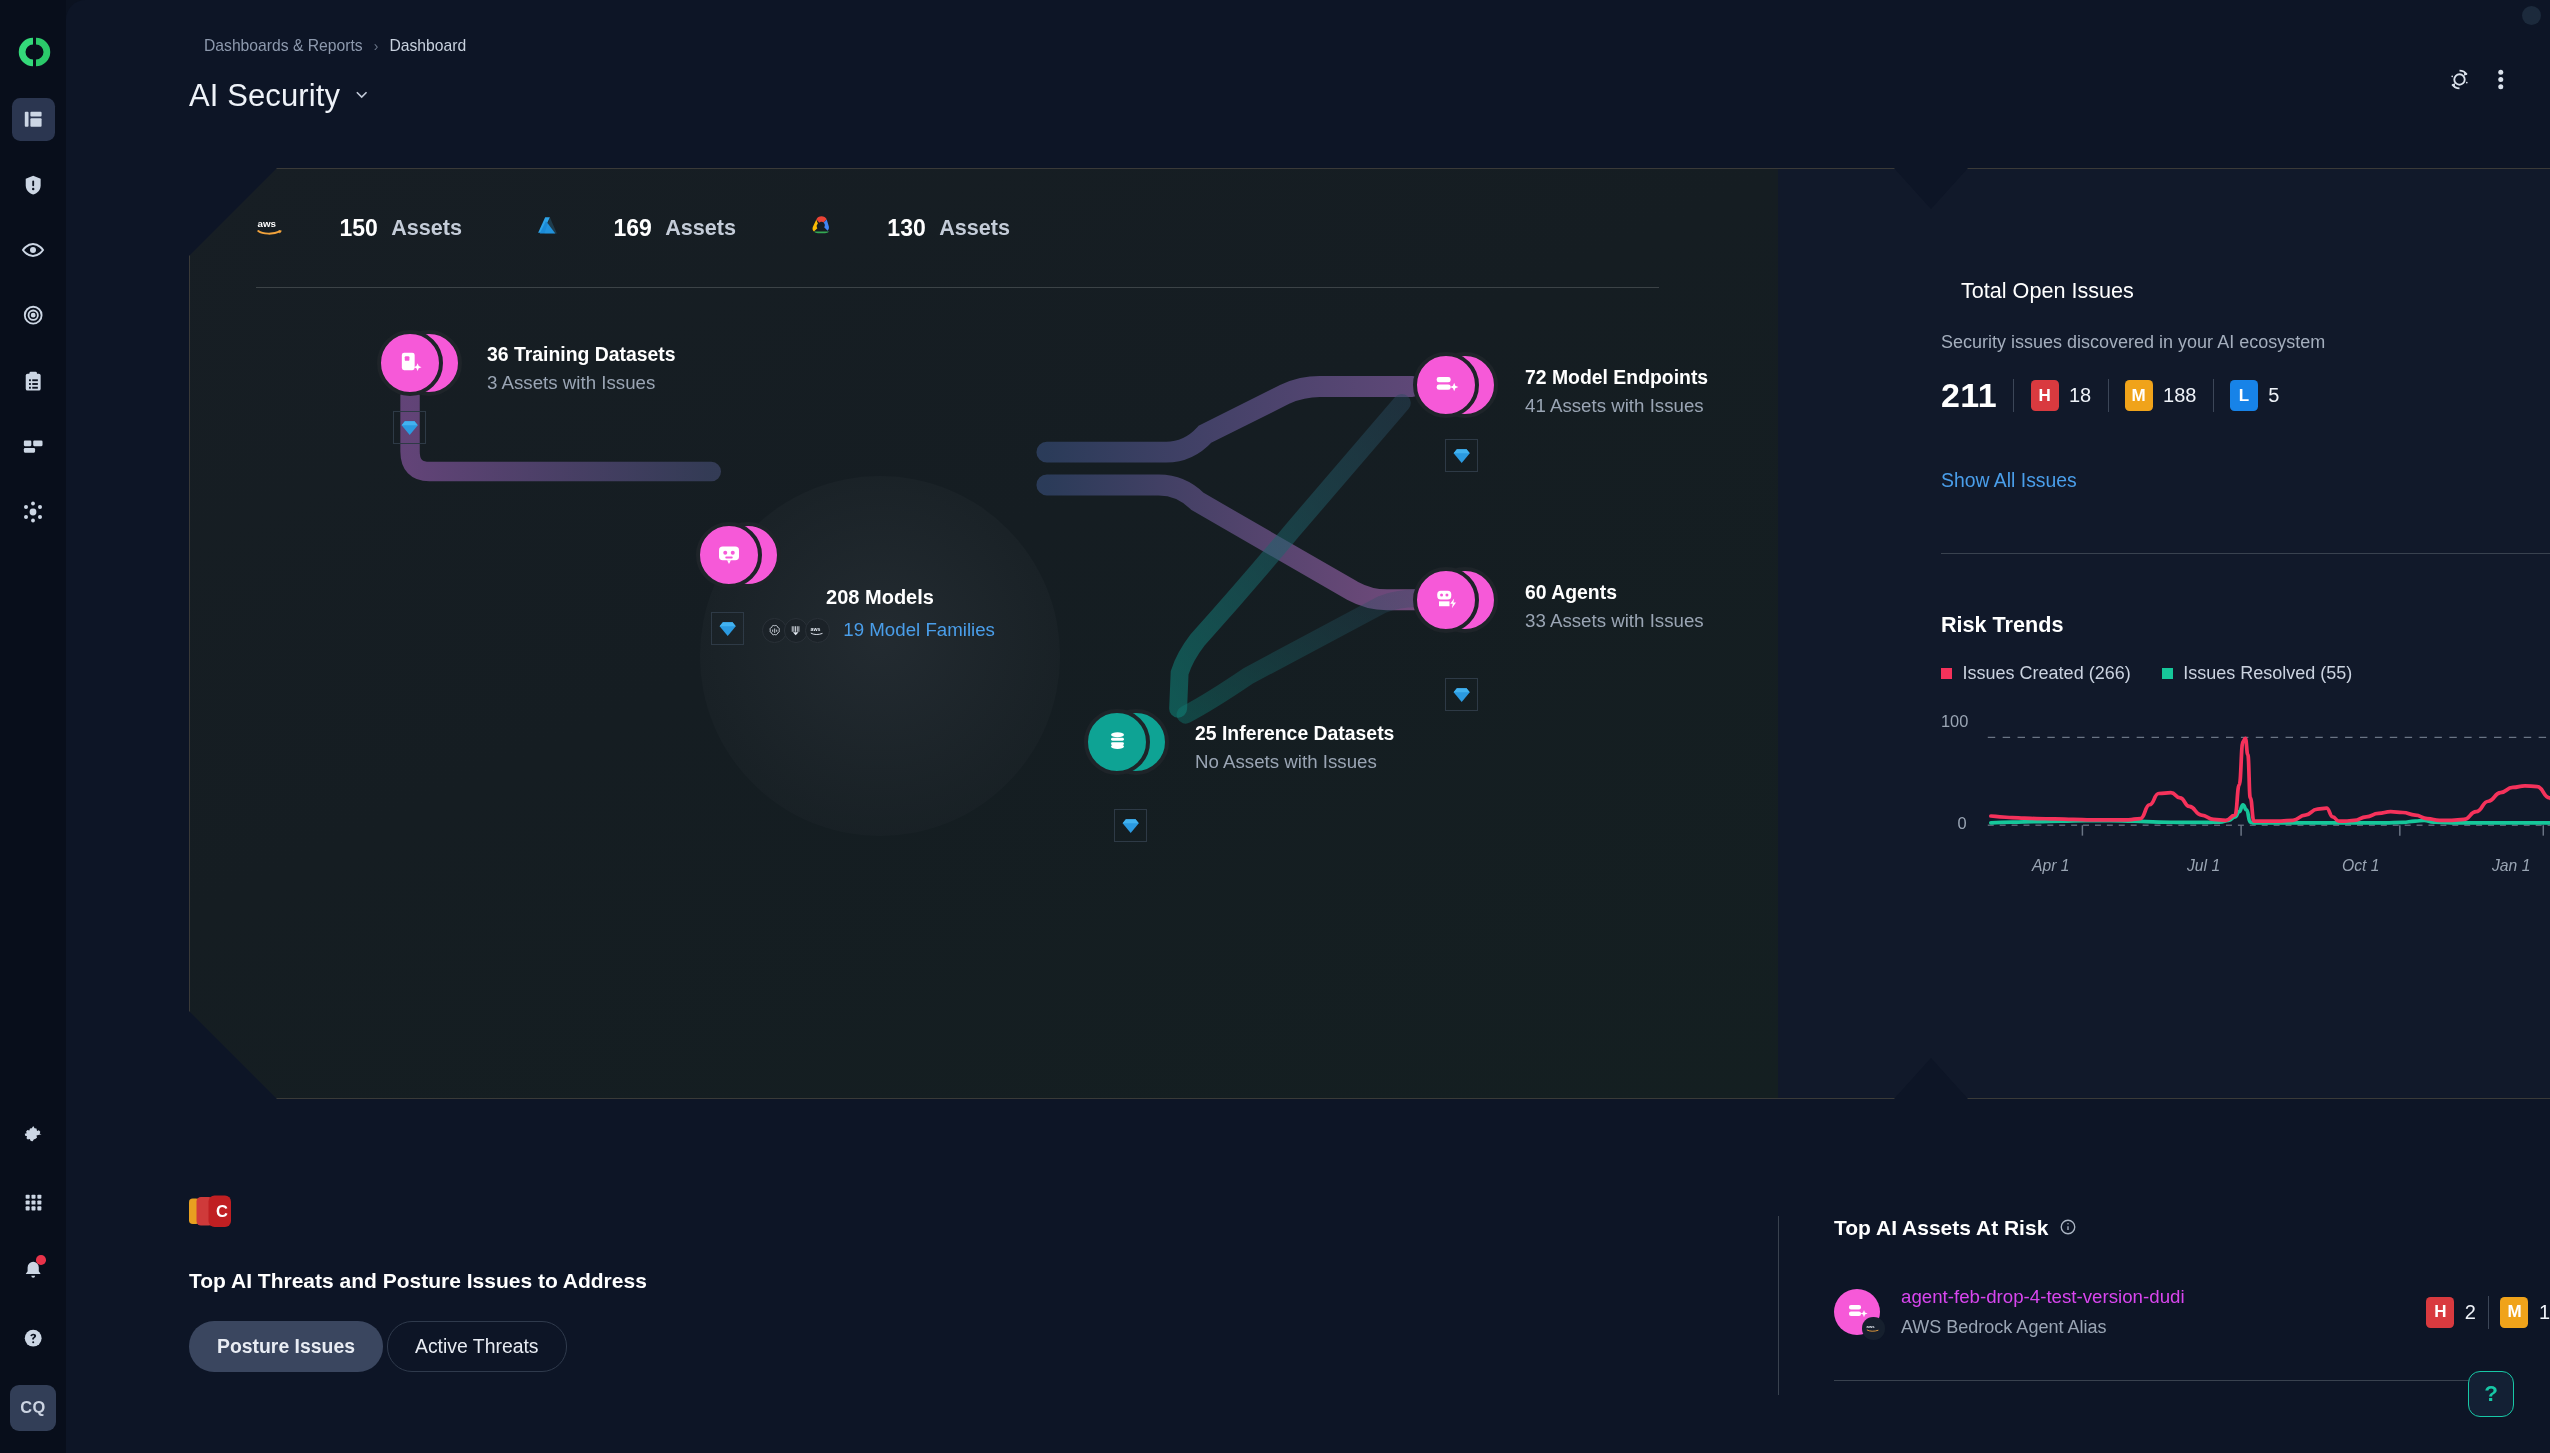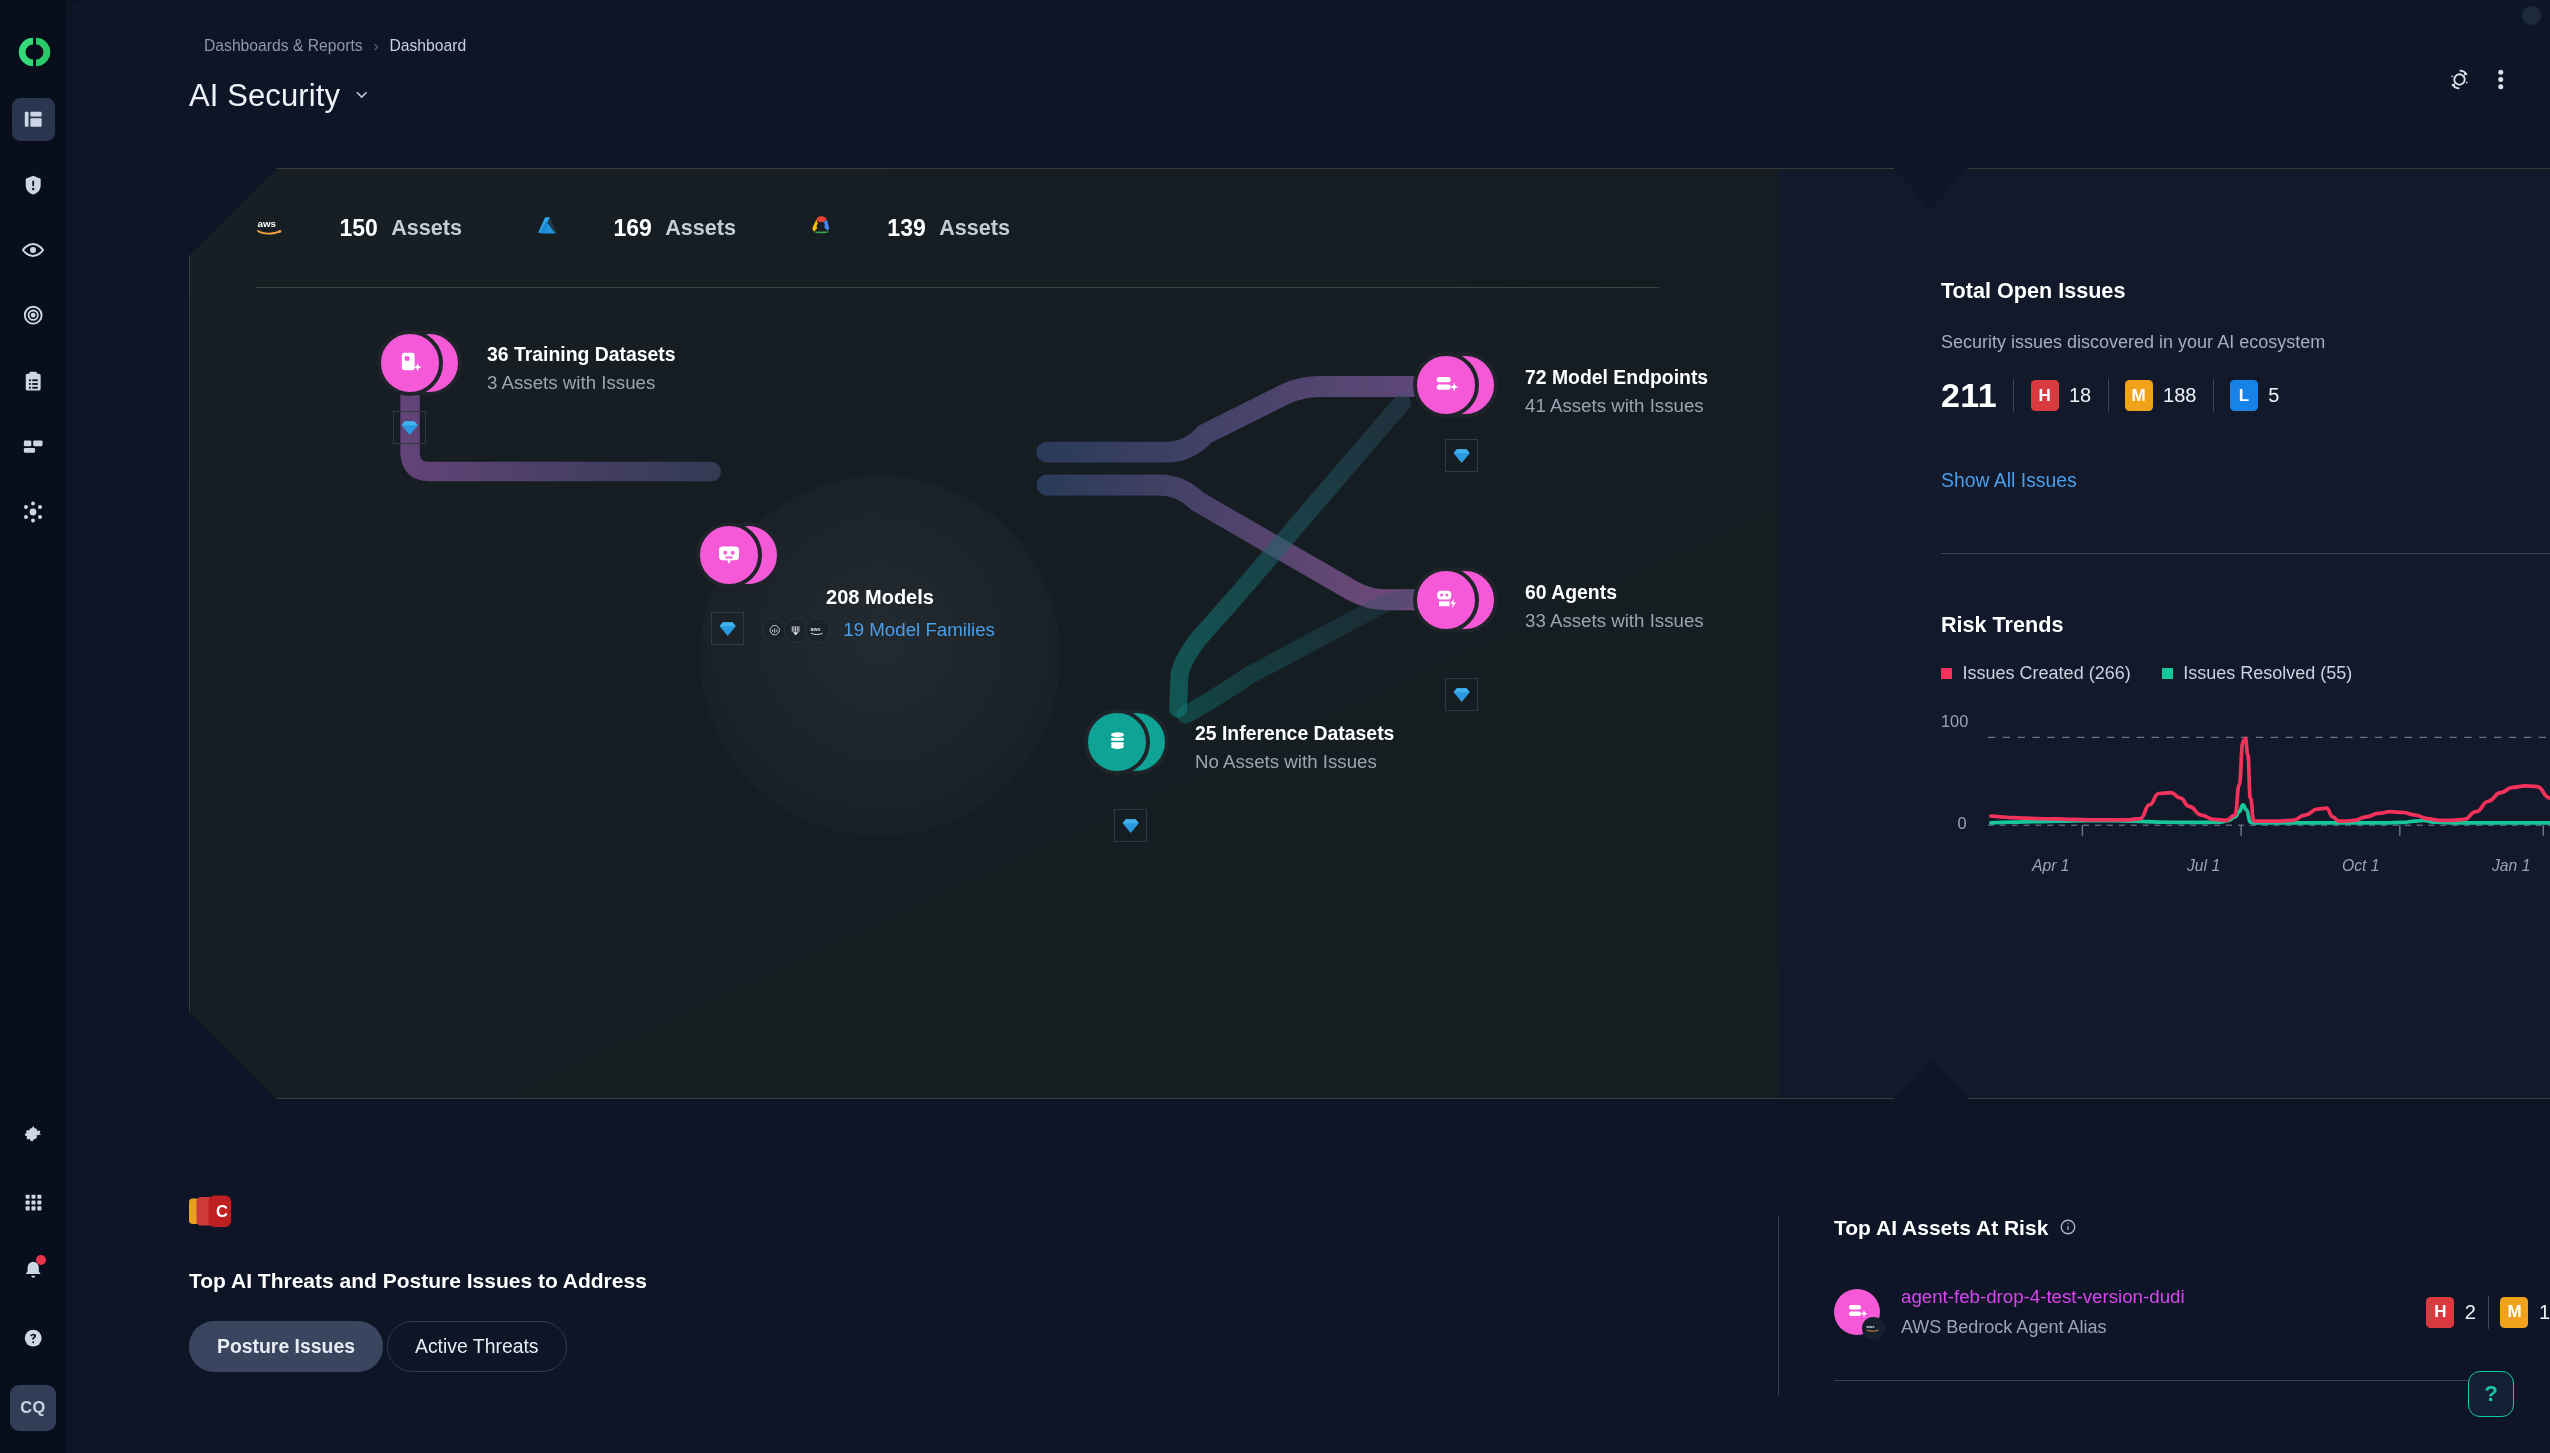--- a/index.html
+++ b/index.html
@@ -117,21 +117,21 @@
                 display: flex; justify-content: center; align-items: center; gap: 7.5px; }
   .fam-icons { display: flex; }
   .fam-icon { width: 24.6px; height: 24.6px; border-radius: 50%; background: #1b2228;
               border: 0.7px solid #2a3138; display: flex; align-items: center; justify-content: center;
               margin-left: -3px; }
   .fam-link { font-size: 18.7px; color: #4a9eea; margin-left: 6px; }
 
   
   .rp { position: absolute; left: 1589px; top: 0; width: 774px; height: 931px; padding: 0; }
   .rp-inner { position: absolute; left: 163px; top: 0; width: 589px; }
-  .rp-title { font-size: 21.6px; font-weight: 700; color: #fff; margin-top: 110px; }
+  .rp-title { font-size: 21.6px; font-weight: 400; color: #fff; margin-top: 110px; margin-left: 20px; }
   .rp-sub { font-size: 18px; color: #a4aebd; margin-top: 28px; }
   .sev-row { display: flex; align-items: center; gap: 16.4px; margin-top: 23px; }
   .sev-total { font-size: 34px; font-weight: 700; color: #fff; letter-spacing: 0.4px; }
   .sev-bar { width: 0.7px; height: 33px; background: #3c4658; }
   .sev-group { display: flex; align-items: center; gap: 10.4px; }
   .sev-chip { width: 28px; height: 31px; border-radius: 4.5px; display: flex; align-items: center;
               justify-content: center; font-size: 17px; font-weight: 700; color: #fff; }
   .sev-h { background: #d93a3f; }
   .sev-m { background: #f0a31a; }
   .sev-l { background: #1783e8; }
@@ -384,21 +384,21 @@
           </div>
           <div class="cloud-item">
             <span>
               <svg width="25" height="25" viewBox="0 0 32 32">
                 <path d="M16 3c-3 0-5.4 1.6-6.6 4l4 4.2C14 10.2 15 9.8 16 9.8c1 0 2 .4 2.7 1l4-4.2C21.4 4.5 19 3 16 3z" fill="#ea4335"></path>
                 <path d="M9.4 7 5 16.2c-1 2.2-.4 4.7 1.3 6.3l4.4-4.4c-.6-.7-.9-1.5-.9-2.4 0-1.3.6-2.5 1.6-3.3L9.4 7z" fill="#fbbc05"></path>
                 <path d="M6.3 22.5C7.6 23.8 9.4 24.6 11.4 24.6h9.2c2 0 3.8-.8 5.1-2.1H6.3z" fill="#34a853"></path>
                 <path d="M22.7 7l-4 4.2c1 .8 1.6 2 1.6 3.3 0 .9-.3 1.7-.9 2.4l4.4 4.4c1.7-1.6 2.3-4.1 1.3-6.3L22.7 7z" fill="#4285f4"></path>
               </svg>
             </span>
-            <span class="cloud-num">139</span>
+            <span class="cloud-num">130</span>
             <span class="cloud-lbl">Assets</span>
           </div>
         </div>
         <div class="hero-divider"></div>
 
         <div class="graph">
 
           <svg width="1589" height="783" style="position:absolute;left:0;top:0" viewBox="0 0 2130 1050">
             <defs>
               <linearGradient id="gpurple" x1="0" y1="0" x2="1" y2="0">

